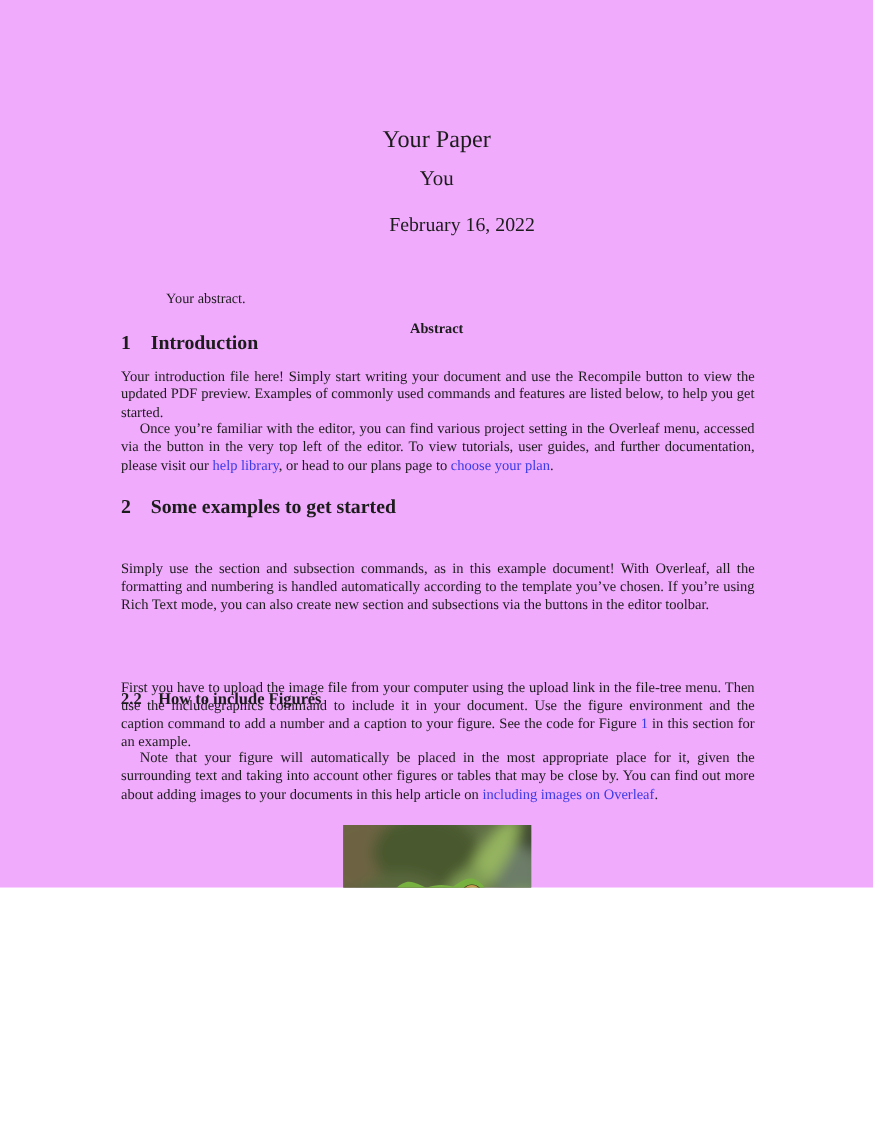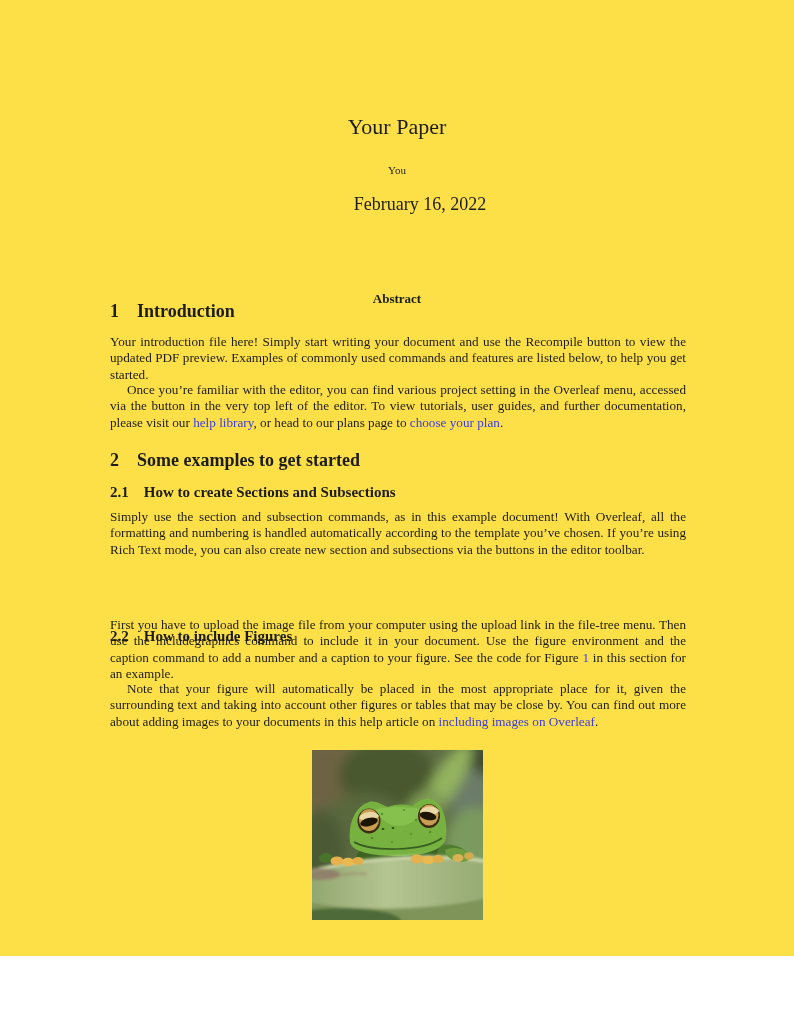--- a/index.html
+++ b/index.html
@@ -1,24 +1,24 @@
 <!DOCTYPE html>
 <html style="--link: #3a3ae6;"><head>
 <meta charset="utf-8">
 <style>
   html,body { margin:0; padding:0; background:#ffffff; }
   .page {
-    position:relative; width:794px; height:956px; background:#fde047;
+    position:relative; width:794px; height:807px; background:#f0abfc;
     font-family:"Liberation Serif","DejaVu Serif",serif; color:#1c1c1c;
     overflow:hidden;
   }
   .abs { position:absolute; }
   .centered { left:0; width:794px; text-align:center; }
   .doc-title   { top:114px; font-size:22px; line-height:26px; }
-  .doc-author  { top:164px; font-size:11px; }
+  .doc-author  { top:152px; font-size:19px; }
   .doc-date    { top:194px; font-size:18px;margin-left:23px; }
   .abstract-heading { top:243px; font-size:13px; font-weight:bold;margin-top:48px; }
   .abstract-body    { top:263px; left:151px; width:500px; font-size:13px; }
   .sec-heading { left:110px; font-size:18px; font-weight:bold; }
   .sub-heading { left:110px; font-size:15px; font-weight:bold; }
   .sec-num { display:inline-block; margin-right:1em; }
   .body-text {
     left:110px; width:576px; font-size:13.2px; line-height:16.4px;
     text-align:justify; text-justify:inter-word; margin:0;
   }
@@ -31,30 +31,30 @@
 </head>
 <body>
 
 <div class="page">
 
   <div class="abs centered doc-title">Your Paper</div>
   <div class="abs centered doc-author">You</div>
   <div class="abs centered doc-date">February 16, 2022</div>
 
   <div class="abs centered abstract-heading">Abstract</div>
+  <div class="abs abstract-body">Your abstract.</div>
 
   <div class="abs sec-heading" style="top:301px;"><span class="sec-num">1</span><span>Introduction</span></div>
 
   <p class="abs body-text" style="top:334px;">Your introduction file here! Simply start writing your document and use the Recompile button to view the updated PDF preview. Examples of commonly used commands and features are listed below, to help you get started.</p>
 
   <p class="abs body-text indent" style="top:382px;"><span>Once you’re familiar with the editor, you can find various project setting in the Overleaf menu, accessed via the button in the very top left of the editor. To view tutorials, user guides, and further documentation, please visit our </span><a class="link">help library</a><span>, or head to our plans page to </span><a class="link">choose your plan</a><span>.</span></p>
 
   <div class="abs sec-heading" style="top:450px;"><span class="sec-num">2</span><span>Some examples to get started</span></div>
 
-  <div class="abs sub-heading" style="top:484px;"><span class="sec-num">2.1</span><span>How to create Sections and Subsections</span></div>
 
   <p class="abs body-text" style="top:509px;">Simply use the section and subsection commands, as in this example document! With Overleaf, all the formatting and numbering is handled automatically according to the template you’ve chosen. If you’re using Rich Text mode, you can also create new section and subsections via the buttons in the editor toolbar.</p>
 
   <div class="abs sub-heading" style="top:628px;"><span class="sec-num">2.2</span><span>How to include Figures</span></div>
 
   <p class="abs body-text" style="top:617px;"><span>First you have to upload the image file from your computer using the upload link in the file-tree menu. Then use the includegraphics command to include it in your document. Use the figure environment and the caption command to add a number and a caption to your figure. See the code for Figure </span><a class="link">1</a><span> in this section for an example.</span></p>
 
   <p class="abs body-text indent" style="top:681px;"><span>Note that your figure will automatically be placed in the most appropriate place for it, given the surrounding text and taking into account other figures or tables that may be close by. You can find out more about adding images to your documents in this help article on </span><a class="link">including images on Overleaf</a><span>.</span></p>
 
   <div class="abs figure-wrap">

